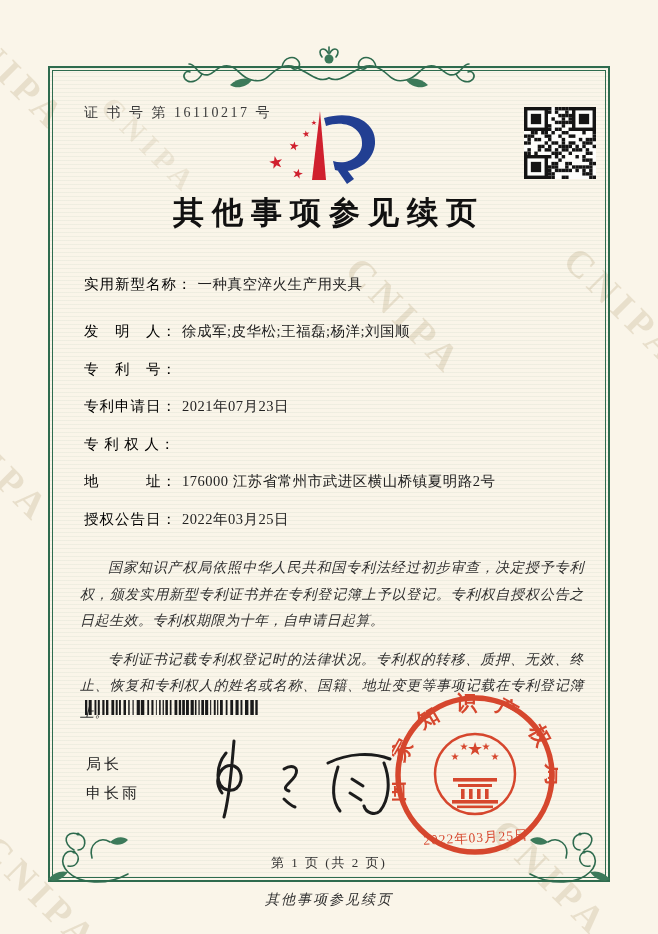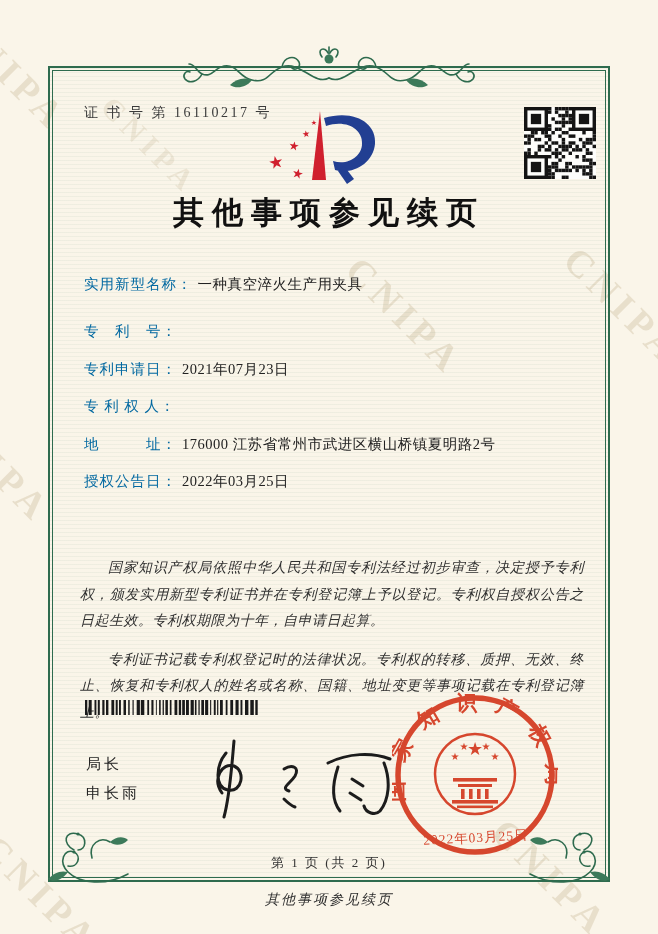--- a/index.html
+++ b/index.html
@@ -21,21 +21,21 @@
   
   .cert-no{position:absolute;left:84px;top:104px;font-size:14px;letter-spacing:2.5px;color:#3a3a3a;}
   .logo{position:absolute;left:248px;top:106px;}
   .qr{position:absolute;left:524px;top:107px;width:72px;height:72px;background:#fdfdfb;}
   .title{position:absolute;left:0;right:0;top:192px;text-align:center;
          font-size:31px;font-weight:bold;letter-spacing:8px;color:#111;}
   
   .fields{position:absolute;left:84px;right:56px;top:272px;font-size:14.5px;}
   .row{display:flex;align-items:baseline;line-height:24px;margin-bottom:13.5px;white-space:nowrap;}
   .row.first{margin-bottom:23px;}
-  .row .lab{letter-spacing:1px;color:#0369a1;}
+  .row .lab{letter-spacing:1px;color:#000000;}
   .row .val{margin-left:5px;color:#222;letter-spacing:0.5px;}
   .pair2{margin-left:42px;display:flex;align-items:baseline;}
   
   .bodytext{position:absolute;left:68px;right:62px;top:543px;font-size:14px;line-height:26.5px;
             text-align:justify;color:#2f2f2f;font-style:italic;letter-spacing:0.5px;}
   .bodytext p{margin:12px;text-indent:2em;}
   
   .barcode{position:absolute;left:85px;top:700px;width:175px;height:15px;}
   .signer{position:absolute;left:86px;top:755px;font-size:15px;letter-spacing:3px;color:#222;}
   .signer div{margin-bottom:10px;}
@@ -288,20 +288,24 @@
   </div>
 
   <div class="title">其他事项参见续页</div>
 
   <div class="fields">
     <div class="row first">
       <span class="lab">实用新型名称：</span>
       <span class="val">一种真空淬火生产用夹具</span>
     </div>
     <div class="row">
+      <span class="lab">发　明　人：</span>
+      <span class="val">徐成军;皮华松;王福磊;杨洋;刘国顺</span>
+    </div>
+    <div class="row">
       <span class="lab">专　利　号：</span>
     </div>
     <div class="row">
       <span class="lab">专利申请日：</span>
       <span class="val">2021年07月23日</span>
     </div>
     <div class="row">
       <span class="lab">专 利 权 人：</span>
     </div>
     <div class="row">

